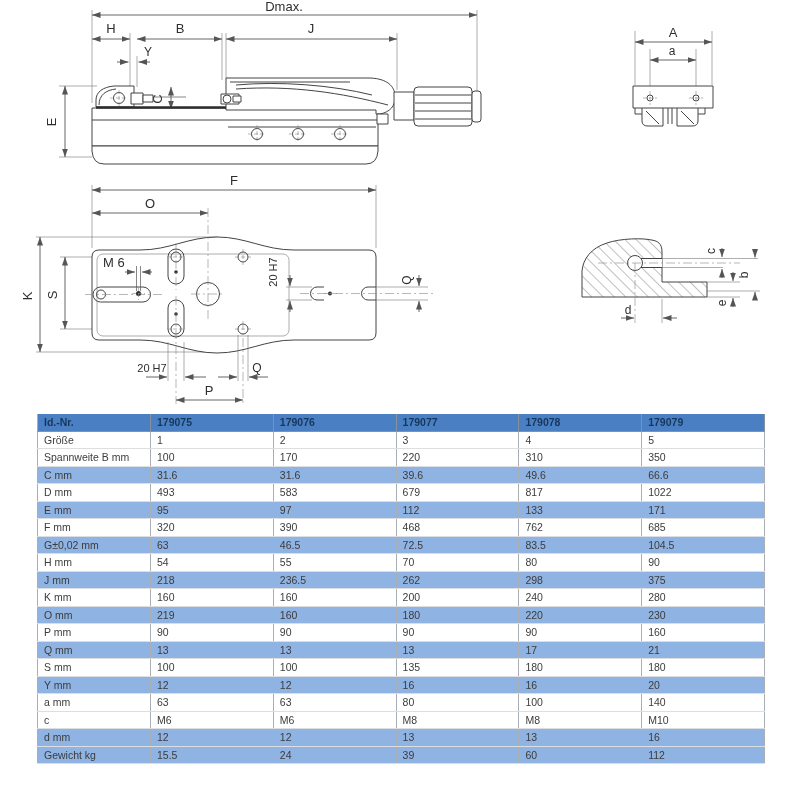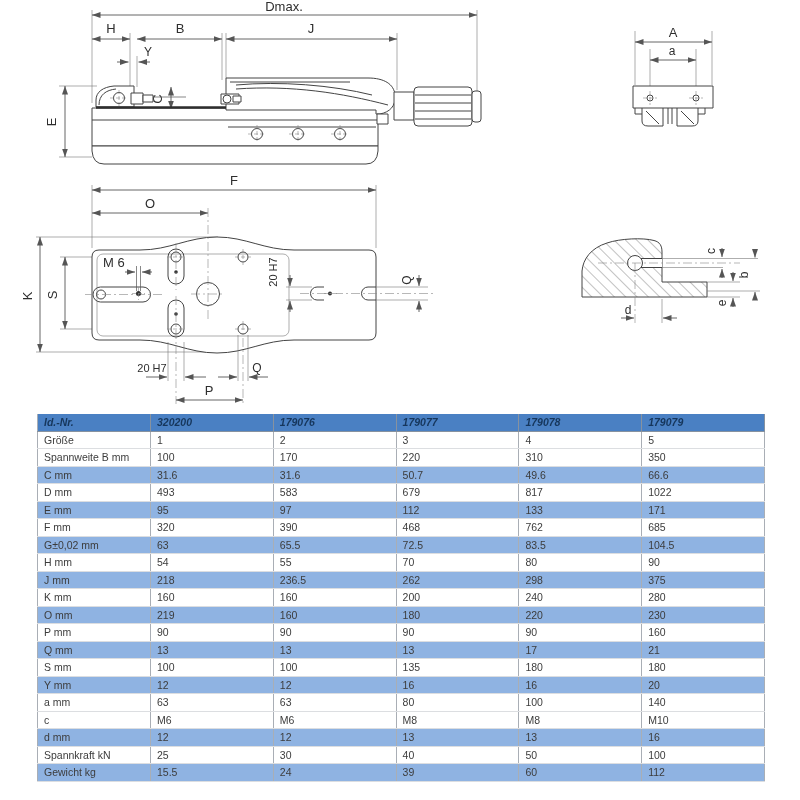--- a/index.html
+++ b/index.html
@@ -20,21 +20,21 @@
   .lab3{font-size:11px;}
   
   :root{--header-bg:#4a80c3;--header-text:#16365c;--row-alt-bg:#8fb3e2;--row-text:#3c3c3c;}
   .spec-table{position:absolute;left:37px;top:414px;width:727px;border-collapse:collapse;
               table-layout:fixed;font-size:10.5px;color:var(--row-text);}
   .spec-table th,.spec-table td{height:16.5px;padding:0 4px 0 6px;border-right:1px solid #a9aeb5;
               border-bottom:1px solid #dcdee1;overflow:hidden;white-space:nowrap;text-align:left;
               vertical-align:middle;font-weight:normal;}
   .spec-table tr > *:first-child{border-left:1px solid #a9aeb5;}
   .spec-table thead th{background:var(--header-bg);color:var(--header-text);font-weight:bold;
-              border-bottom:1px solid #87929f;border-right:1px solid #87929f;font-style:italic;}
+              border-bottom:1px solid #87929f;border-right:1px solid #87929f;}
   .spec-table tr.shade td{background:var(--row-alt-bg);}
 </style>
 </head>
 <body>
 
 <svg id="drawing" width="800" height="410" viewBox="0 0 800 410">
   <defs>
     <marker id="arw" markerWidth="9" markerHeight="6" refX="8.5" refY="3" orient="auto-start-reverse" markerUnits="userSpaceOnUse">
       <path d="M0,0 L8.5,3 L0,6 Z" fill="#555"></path>
     </marker>
@@ -278,21 +278,21 @@
     <col style="width:113px">
     <col style="width:122.8px">
       <col style="width:122.8px">
       <col style="width:122.8px">
     <col style="width:122.8px">
       <col style="width:122.8px">
   </colgroup>
   <thead>
     <tr id="header-row">
       <th>Id.-Nr.</th>
-    <th>320200</th>
+    <th>179075</th>
         <th>179076</th>
         <th>179077</th>
         <th>179078</th>
         <th>179079</th>
       </tr>
   </thead>
   <tbody id="table-body">
       <tr>
         <td>Größe</td>
         <td>1</td>
@@ -306,21 +306,21 @@
         <td>100</td>
         <td>170</td>
         <td>220</td>
         <td>310</td>
         <td>350</td>
       </tr>
       <tr class="shade">
         <td>C mm</td>
         <td>31.6</td>
         <td>31.6</td>
-        <td>50.7</td>
+        <td>39.6</td>
         <td>49.6</td>
         <td>66.6</td>
       </tr>
       <tr>
         <td>D mm</td>
         <td>493</td>
         <td>583</td>
         <td>679</td>
         <td>817</td>
         <td>1022</td>
@@ -337,21 +337,21 @@
         <td>F mm</td>
         <td>320</td>
         <td>390</td>
         <td>468</td>
         <td>762</td>
         <td>685</td>
       </tr>
       <tr class="shade">
         <td>G±0,02 mm</td>
         <td>63</td>
-        <td>65.5</td>
+        <td>46.5</td>
         <td>72.5</td>
         <td>83.5</td>
         <td>104.5</td>
       </tr>
       <tr>
         <td>H mm</td>
         <td>54</td>
         <td>55</td>
         <td>70</td>
         <td>80</td>
@@ -430,28 +430,20 @@
         <td>M10</td>
       </tr>
       <tr class="shade">
         <td>d mm</td>
         <td>12</td>
         <td>12</td>
         <td>13</td>
         <td>13</td>
         <td>16</td>
       </tr>
-      <tr>
-        <td>Spannkraft kN</td>
-        <td>25</td>
-        <td>30</td>
-        <td>40</td>
-        <td>50</td>
-        <td>100</td>
-      </tr>
       <tr class="shade">
         <td>Gewicht kg</td>
         <td>15.5</td>
         <td>24</td>
         <td>39</td>
         <td>60</td>
         <td>112</td>
       </tr>
     </tbody>
 </table>

